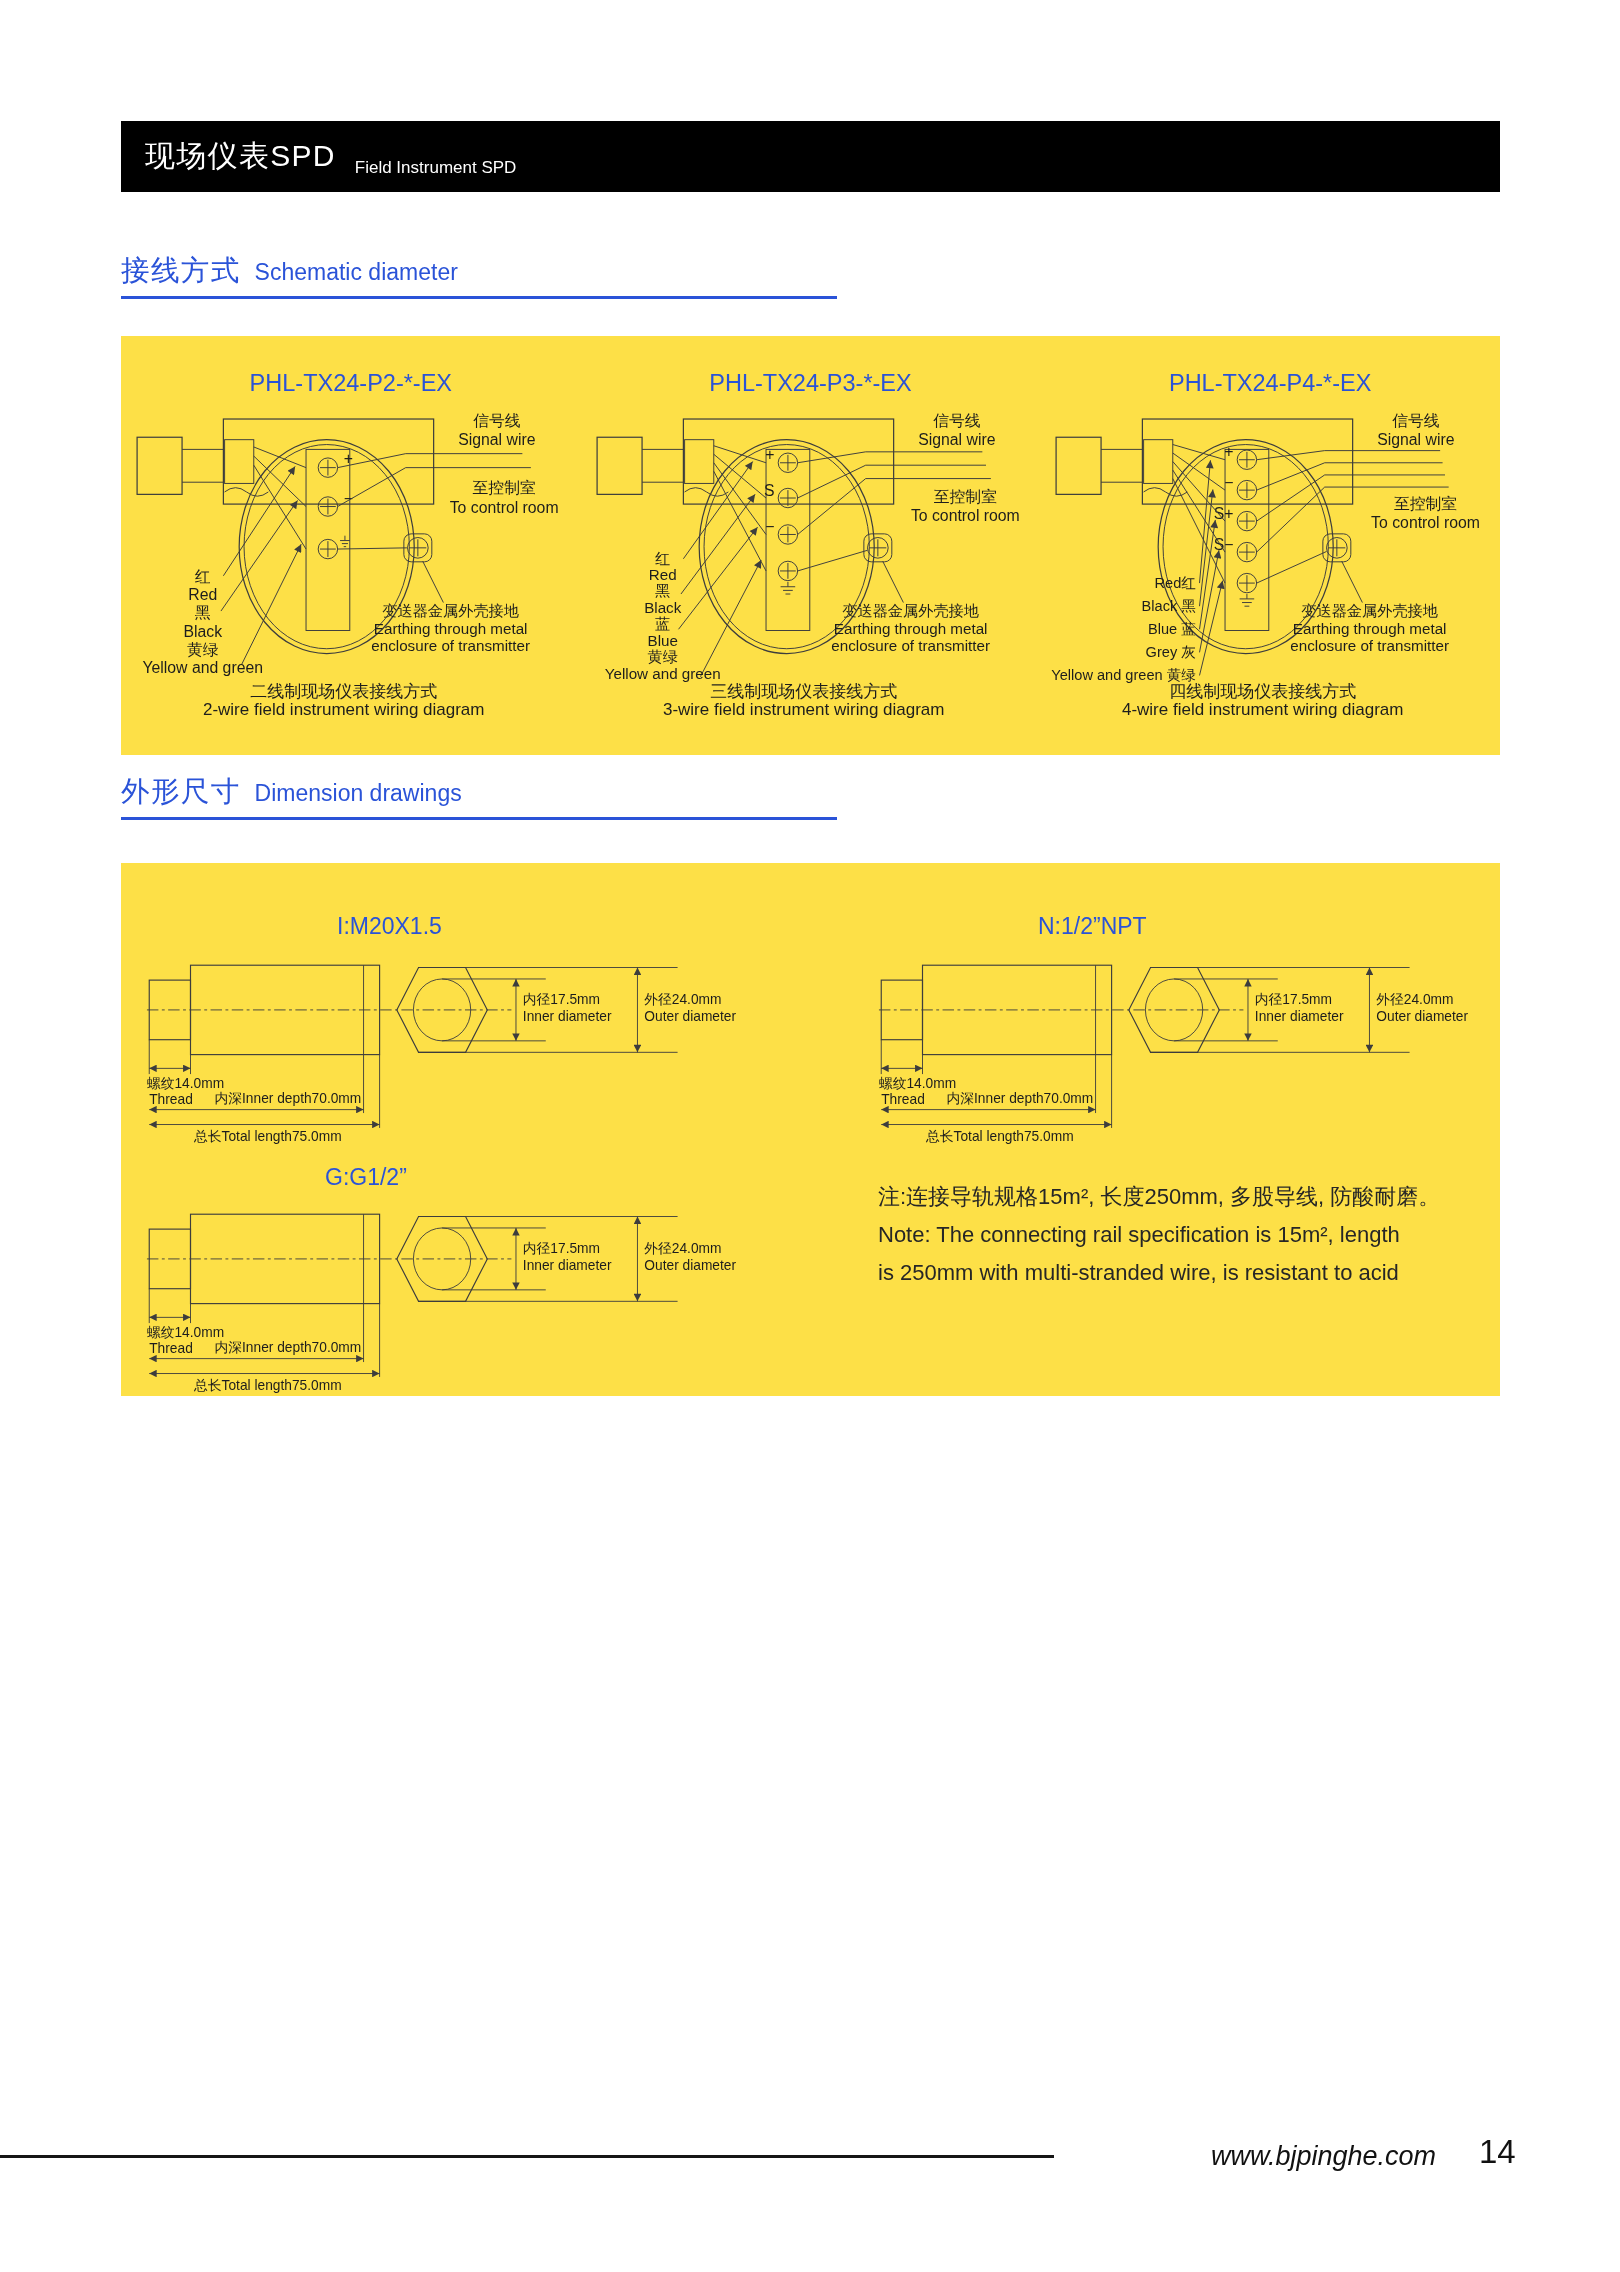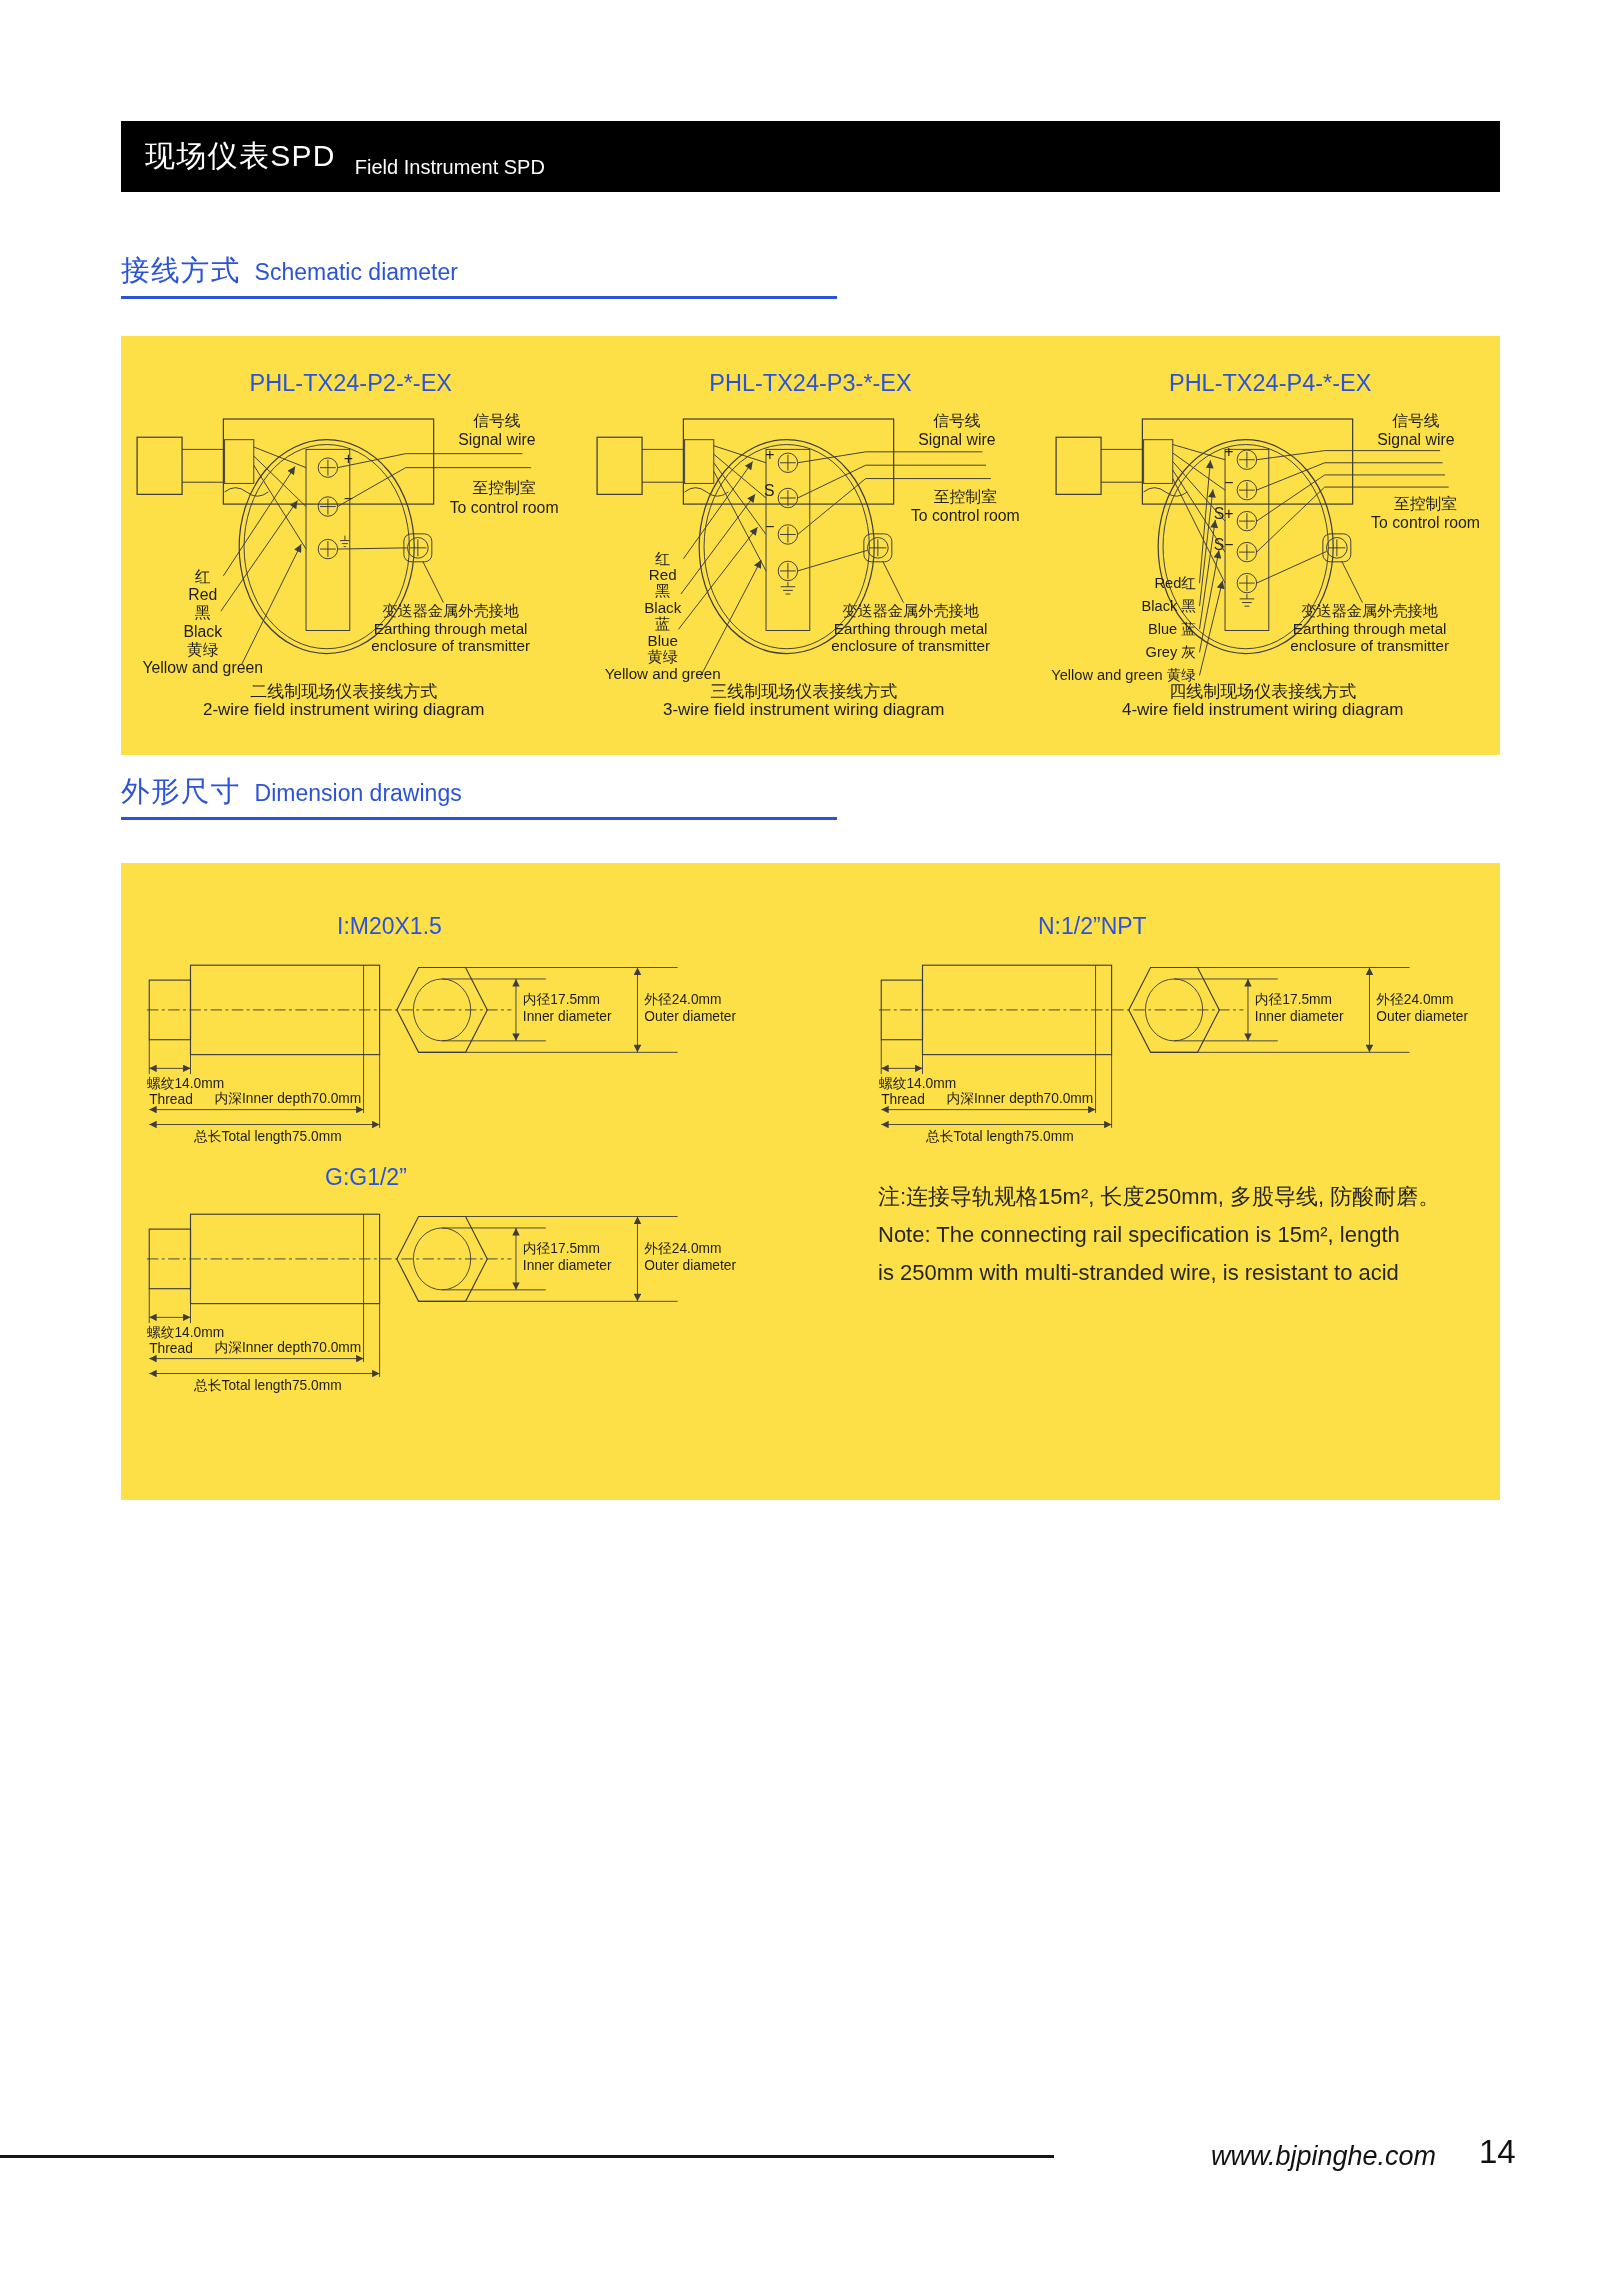--- a/index.html
+++ b/index.html
@@ -3,34 +3,34 @@
 <meta charset="utf-8">
 <style>
   html,body{margin:0;padding:0;background:#fff;}
   .page{position:relative;width:1620px;height:2273px;background:#ffffff;
         font-family:"Liberation Sans",sans-serif;overflow:hidden;}
 
   
   .topbar{position:absolute;left:121px;top:121px;width:1379px;height:71px;
           background:#000000;display:flex;align-items:center;color:#fff;}
   .topbar-zh{font-size:30px;margin-left:24px;letter-spacing:1.3px;}
-  .topbar-en{font-size:20px;margin-left:19px;margin-top:22px;}
+  .topbar-en{font-size:17px;margin-left:19px;margin-top:22px;}
 
   
   .sect{position:absolute;left:121px;color:#2a53d8;}
   .sect1{top:251px;} .sect2{top:772px;}
   .sect-row{display:flex;align-items:baseline;gap:14px;height:36px;}
   .sect-zh{font-size:28.6px;letter-spacing:1.3px;}
   .sect-en{font-size:23px;}
   .sect-line{width:716px;height:2.5px;background:#2a53d8;margin-top:9px;}
 
   
   .panel{position:absolute;left:121px;width:1379px;background:#fde047;}
   .panel-wiring{top:336px;height:419px;display:flex;padding:0;}
-  .panel-dim{top:863px;height:637px;}
+  .panel-dim{top:863px;height:533px;}
 
   .wiring-col{flex:1;display:flex;flex-direction:column;align-items:center;padding-top:34px;}
   .wiring-title{color:#2a53d8;font-size:23.5px;margin-bottom:5.1px;text-align:center;width:100%;}
   svg.wiring{width:438px;height:316px;display:block;}
 
   .dim-title{position:absolute;color:#2a53d8;font-size:23px;}
   svg.dim{position:absolute;width:603px;height:204px;}
 
   .note{position:absolute;left:757px;top:315px;width:603px;color:#262626;
         font-size:22px;line-height:38px;}

